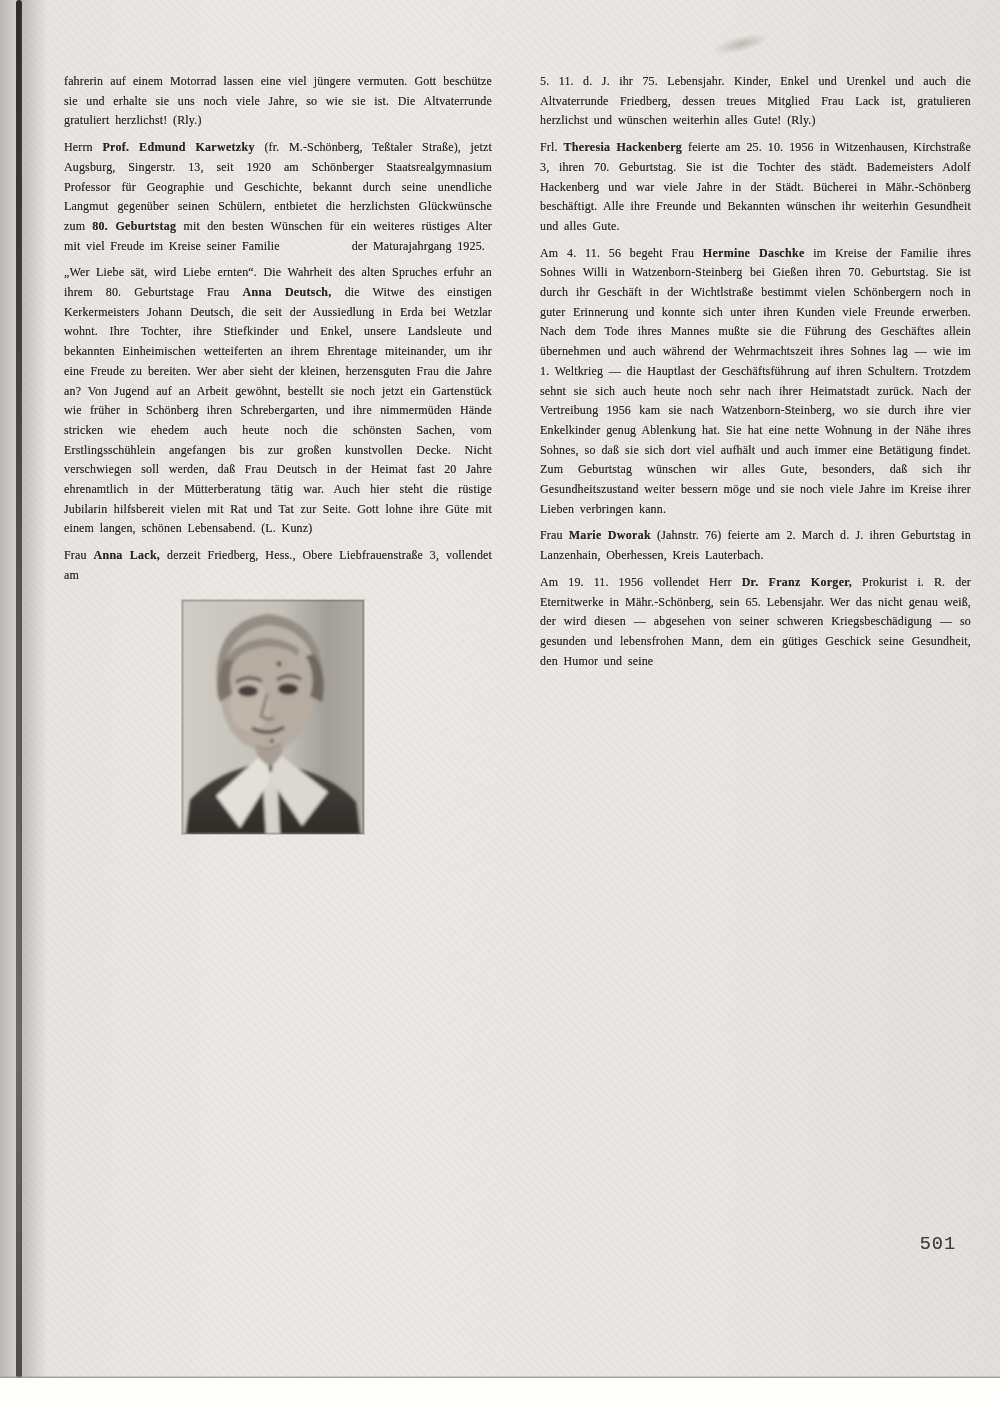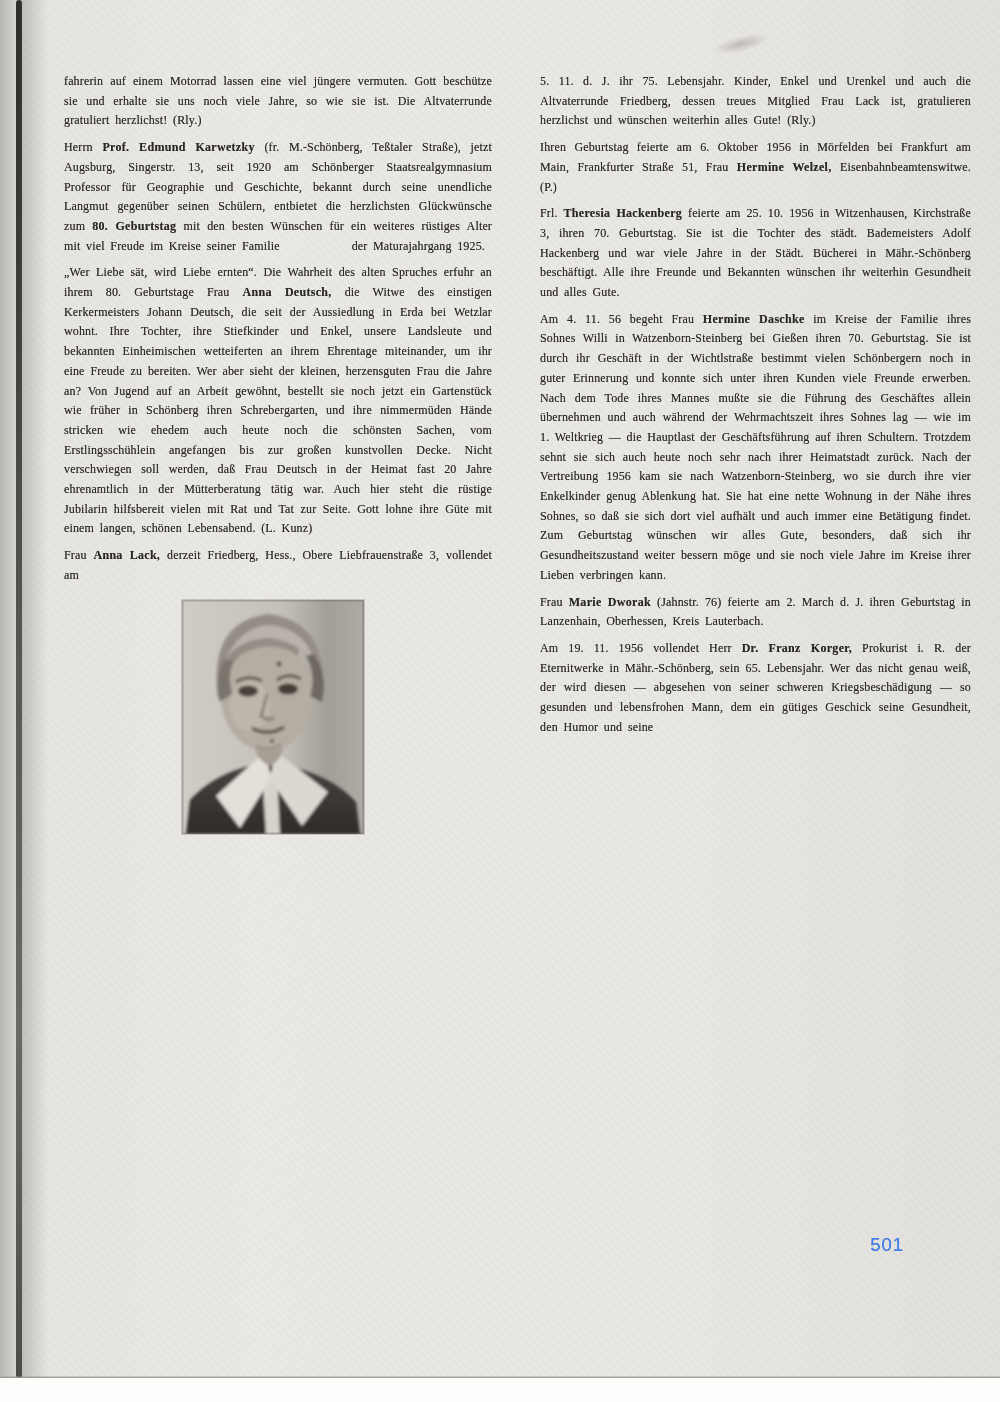--- a/index.html
+++ b/index.html
@@ -50,23 +50,23 @@
   .col-right{left:540px;width:431px;}
   .col p{margin:0 0 7px 0;}
   .b{font-weight:700;letter-spacing:0.3px;}
   .gap{display:inline-block;width:72px;height:1px;}
   .photo{
     margin:14px 0 0 118px;width:182px;height:234px;position:relative;
     box-shadow:0 0 0 1px rgba(95,90,84,0.25), 0 0 6px rgba(95,90,84,0.15) inset;
   }
   .photo svg{display:block;width:182px;height:234px;}
   .pagenum{
-    position:absolute;left:842px;top:1234px;width:62px;text-align:right;
-    font-family:Liberation Sans, sans-serif;
-    font-size:18.5px;color:#3b82f6;letter-spacing:1px;
+    position:absolute;left:894px;top:1234px;width:62px;text-align:right;
+    font-family:Liberation Mono, monospace;
+    font-size:18.5px;color:#404040;letter-spacing:1px;
     text-shadow:0 0 0.5px rgba(43,41,37,0.55);
   }
 </style>
 </head>
 <body>
 
 <div class="paper"></div>
 <div class="spine-band"></div>
 <div class="spine-line"></div>
 <div class="spine-soft"></div>
@@ -122,21 +122,20 @@
         <circle cx="90" cy="141" r="2" fill="#574f47"></circle>
       </g>
       <rect x="0.75" y="0.75" width="180.5" height="232.5" fill="none" stroke="rgba(70,66,60,0.3)" stroke-width="1.5"></rect>
     </svg>
   </div>
 </div>
 
 <div class="col col-right">
   <p><span>5. 11. d. J. ihr 75. Lebensjahr. Kinder, Enkel und Urenkel und auch die Altvaterrunde Friedberg, dessen treues Mitglied Frau Lack ist, gratulieren herzlichst und wünschen weiterhin alles Gute! (Rly.)</span></p>
 
-  <p><span>Ihren Geburtstag feierte am 6. Oktober 1956 in Mörfelden bei Frankfurt am Main, Frankfurter Straße 51, Frau </span><span class="b">Hermine Welzel,</span><span> Eisenbahnbeamtenswitwe. (P.)</span></p>
 
   <p><span>Frl. </span><span class="b">Theresia Hackenberg</span><span> feierte am 25. 10. 1956 in Witzenhausen, Kirchstraße 3, ihren 70. Geburtstag. Sie ist die Tochter des städt. Bademeisters Adolf Hackenberg und war viele Jahre in der Städt. Bücherei in Mähr.-Schönberg beschäftigt. Alle ihre Freunde und Bekannten wünschen ihr weiterhin Gesundheit und alles Gute.</span></p>
 
   <p><span>Am 4. 11. 56 begeht Frau </span><span class="b">Hermine Daschke</span><span> im Kreise der Familie ihres Sohnes Willi in Watzenborn-Steinberg bei Gießen ihren 70. Geburtstag. Sie ist durch ihr Geschäft in der Wichtlstraße bestimmt vielen Schönbergern noch in guter Erinnerung und konnte sich unter ihren Kunden viele Freunde erwerben. Nach dem Tode ihres Mannes mußte sie die Führung des Geschäftes allein übernehmen und auch während der Wehrmachtszeit ihres Sohnes lag — wie im 1. Weltkrieg — die Hauptlast der Geschäftsführung auf ihren Schultern. Trotzdem sehnt sie sich auch heute noch sehr nach ihrer Heimatstadt zurück. Nach der Vertreibung 1956 kam sie nach Watzenborn-Steinberg, wo sie durch ihre vier Enkelkinder genug Ablenkung hat. Sie hat eine nette Wohnung in der Nähe ihres Sohnes, so daß sie sich dort viel aufhält und auch immer eine Betätigung findet. Zum Geburtstag wünschen wir alles Gute, besonders, daß sich ihr Gesundheitszustand weiter bessern möge und sie noch viele Jahre im Kreise ihrer Lieben verbringen kann.</span></p>
 
   <p><span>Frau </span><span class="b">Marie Dworak</span><span> (Jahnstr. 76) feierte am 2. March d. J. ihren Geburtstag in Lanzenhain, Oberhessen, Kreis Lauterbach.</span></p>
 
   <p><span>Am 19. 11. 1956 vollendet Herr </span><span class="b">Dr. Franz Korger,</span><span> Prokurist i. R. der Eternitwerke in Mähr.-Schönberg, sein 65. Lebensjahr. Wer das nicht genau weiß, der wird diesen — abgesehen von seiner schweren Kriegsbeschädigung — so gesunden und lebensfrohen Mann, dem ein gütiges Geschick seine Gesundheit, den Humor und seine</span></p>
 </div>
 

